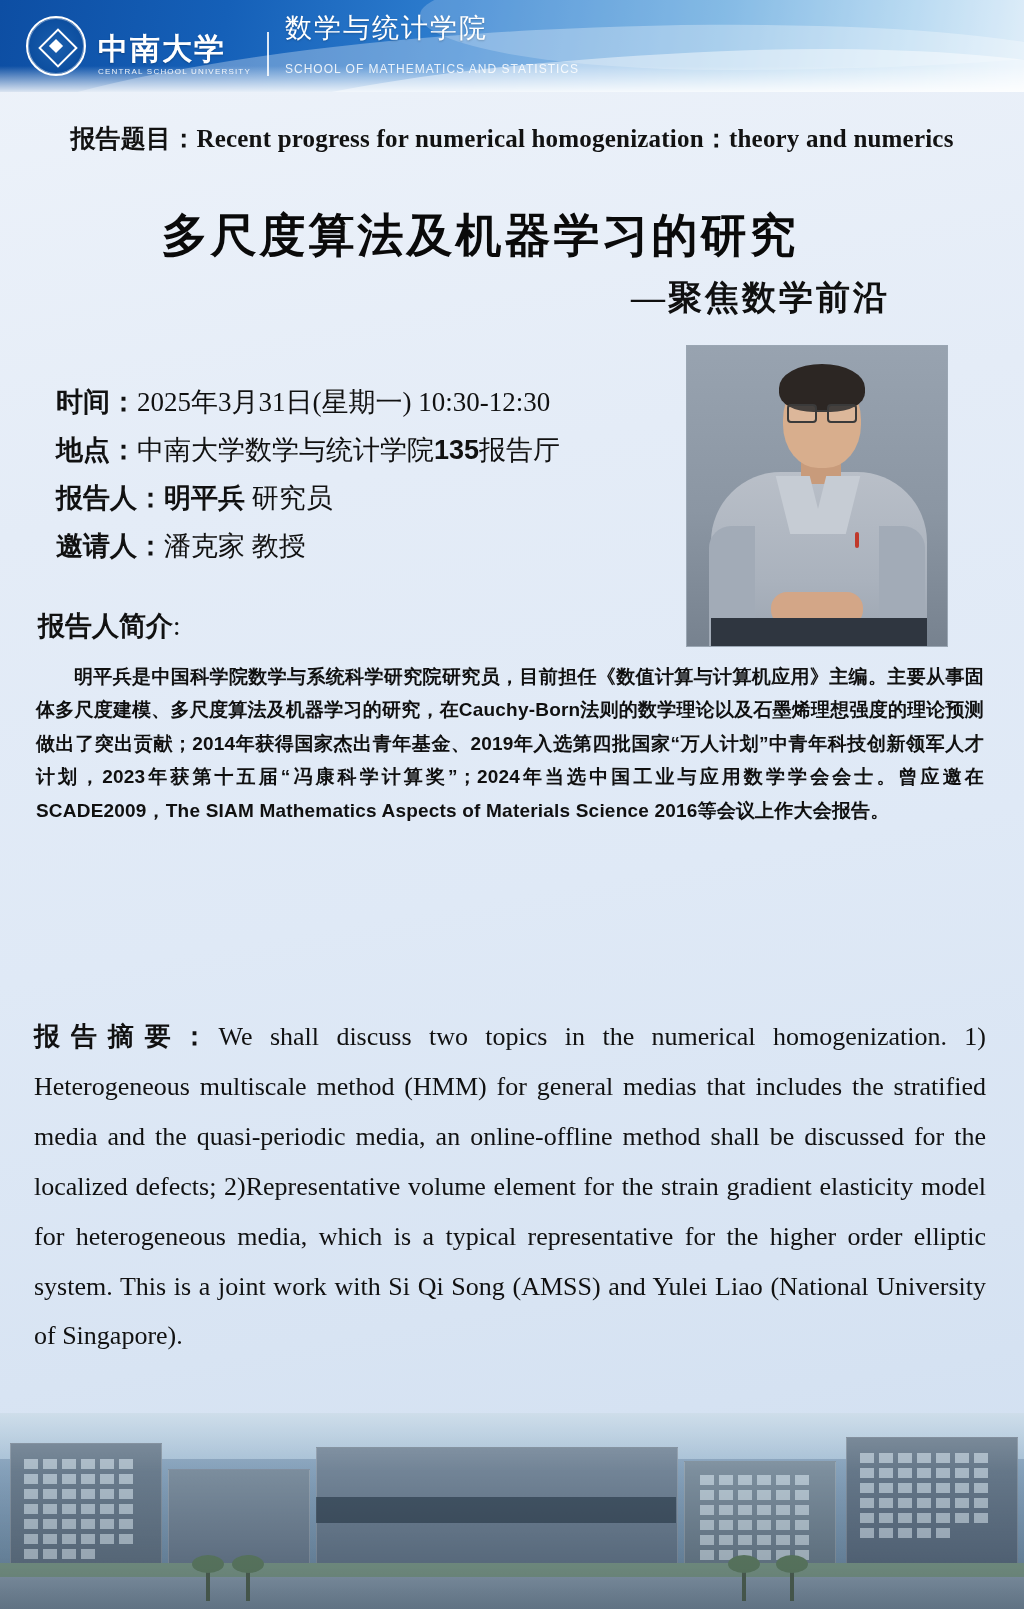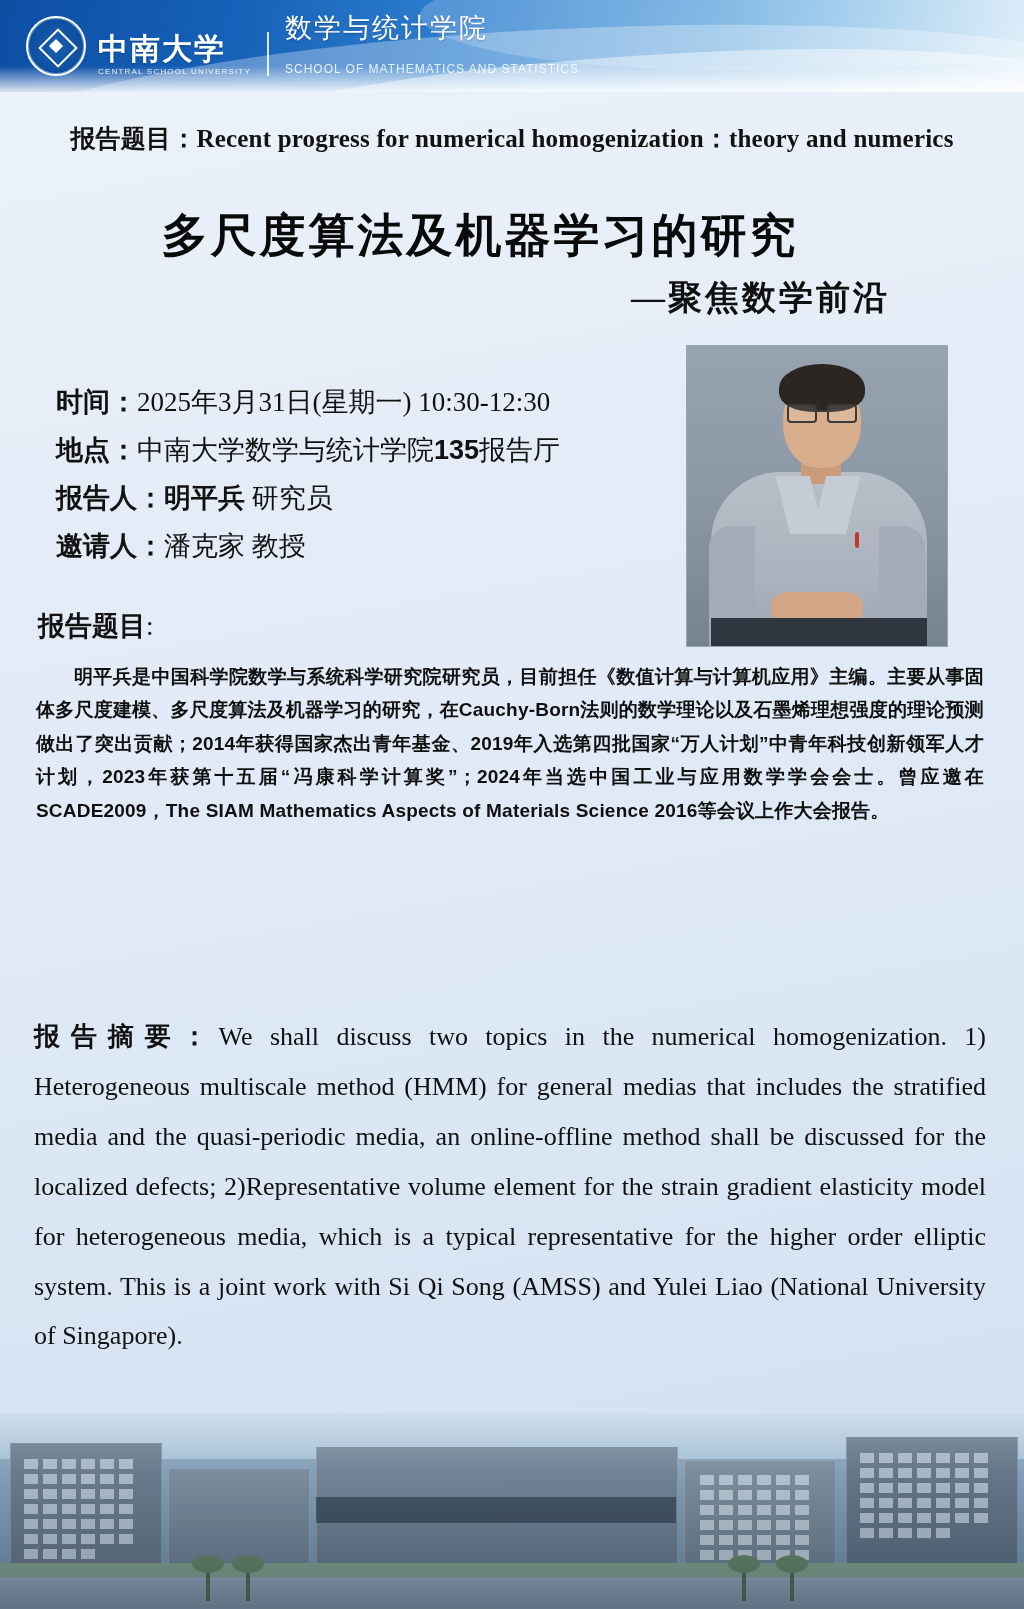--- a/index.html
+++ b/index.html
@@ -466,21 +466,21 @@
     <div class="hair"></div>
     <div class="glasses">
         <span class="l"></span>
         <span class="r"></span>
       </div>
     <div class="hands"></div>
     <div class="trousers"></div>
   </div>
 
   <div class="bio-heading">
-    <span>报告题目</span><span class="colon">:</span>
+    <span>报告人简介</span><span class="colon">:</span>
   </div>
   <div class="bio-body">明平兵是中国科学院数学与系统科学研究院研究员，目前担任《数值计算与计算机应用》主编。主要从事固体多尺度建模、多尺度算法及机器学习的研究，在Cauchy-Born法则的数学理论以及石墨烯理想强度的理论预测做出了突出贡献；2014年获得国家杰出青年基金、2019年入选第四批国家“万人计划”中青年科技创新领军人才计划，2023年获第十五届“冯康科学计算奖”；2024年当选中国工业与应用数学学会会士。曾应邀在SCADE2009，The SIAM Mathematics Aspects of Materials Science 2016等会议上作大会报告。</div>
 
   <div class="abstract">
     <span class="label">报告摘要：</span><span>We shall discuss two topics in the numerical homogenization. 1) Heterogeneous multiscale method (HMM) for general medias that includes the stratified media and the quasi-periodic media, an online-offline method shall be discussed for the localized defects; 2)Representative volume element for the strain gradient elasticity model for heterogeneous media, which is a typical representative for the higher order elliptic system. This is a joint work with Si Qi Song (AMSS) and Yulei Liao (National University of Singapore).</span>
   </div>
 
   <div class="footer-photo">
     <div class="sky"></div>
     <div class="building b1"></div>

